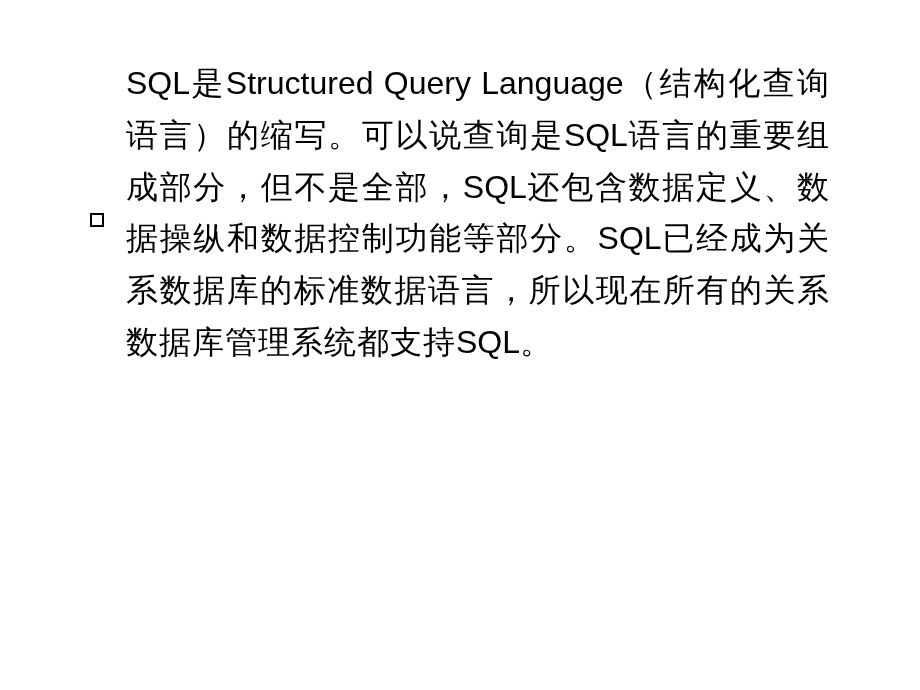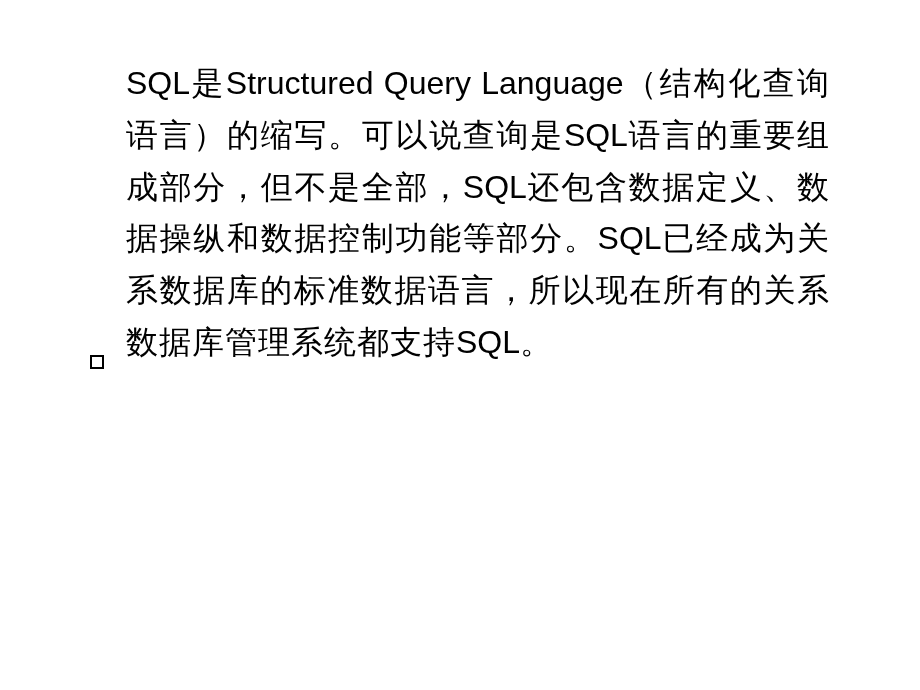--- a/index.html
+++ b/index.html
@@ -34,21 +34,21 @@
       font-size: 42px;
       font-weight: normal;
       color: #000000;
       letter-spacing: 1px;
     }
     .content {
       padding: 8px 30px 0 30px;
     }
     .bullet-row {
       display: flex;
-      align-items: flex-end;
+      align-items: center;
     }
     .bullet-marker {
       width: 14px;
       height: 14px;
       border: 2px solid #000000;
       background: #ffffff;
       margin-top: 14px;
       margin-right: 22px;
       flex-shrink: 0;
     }

